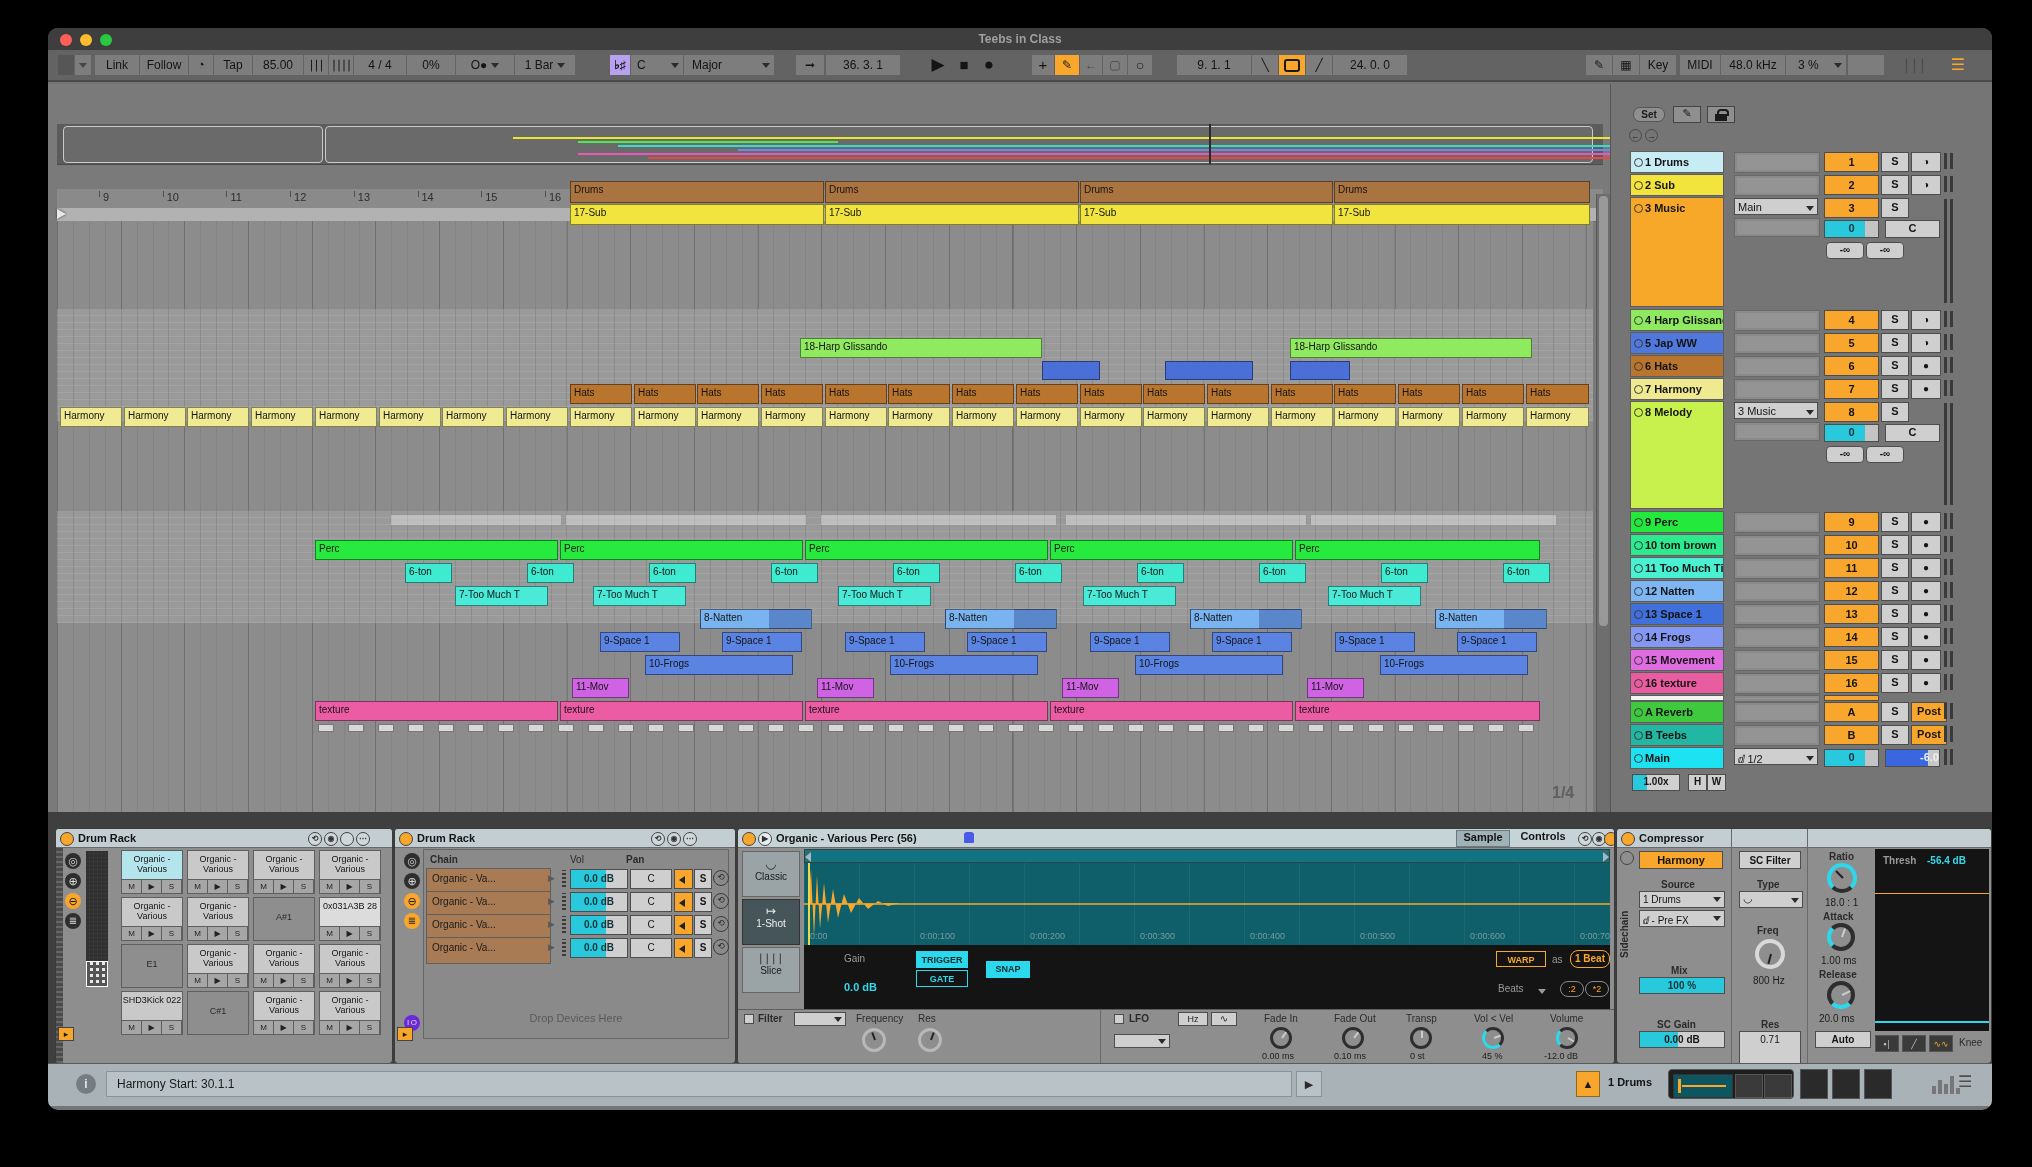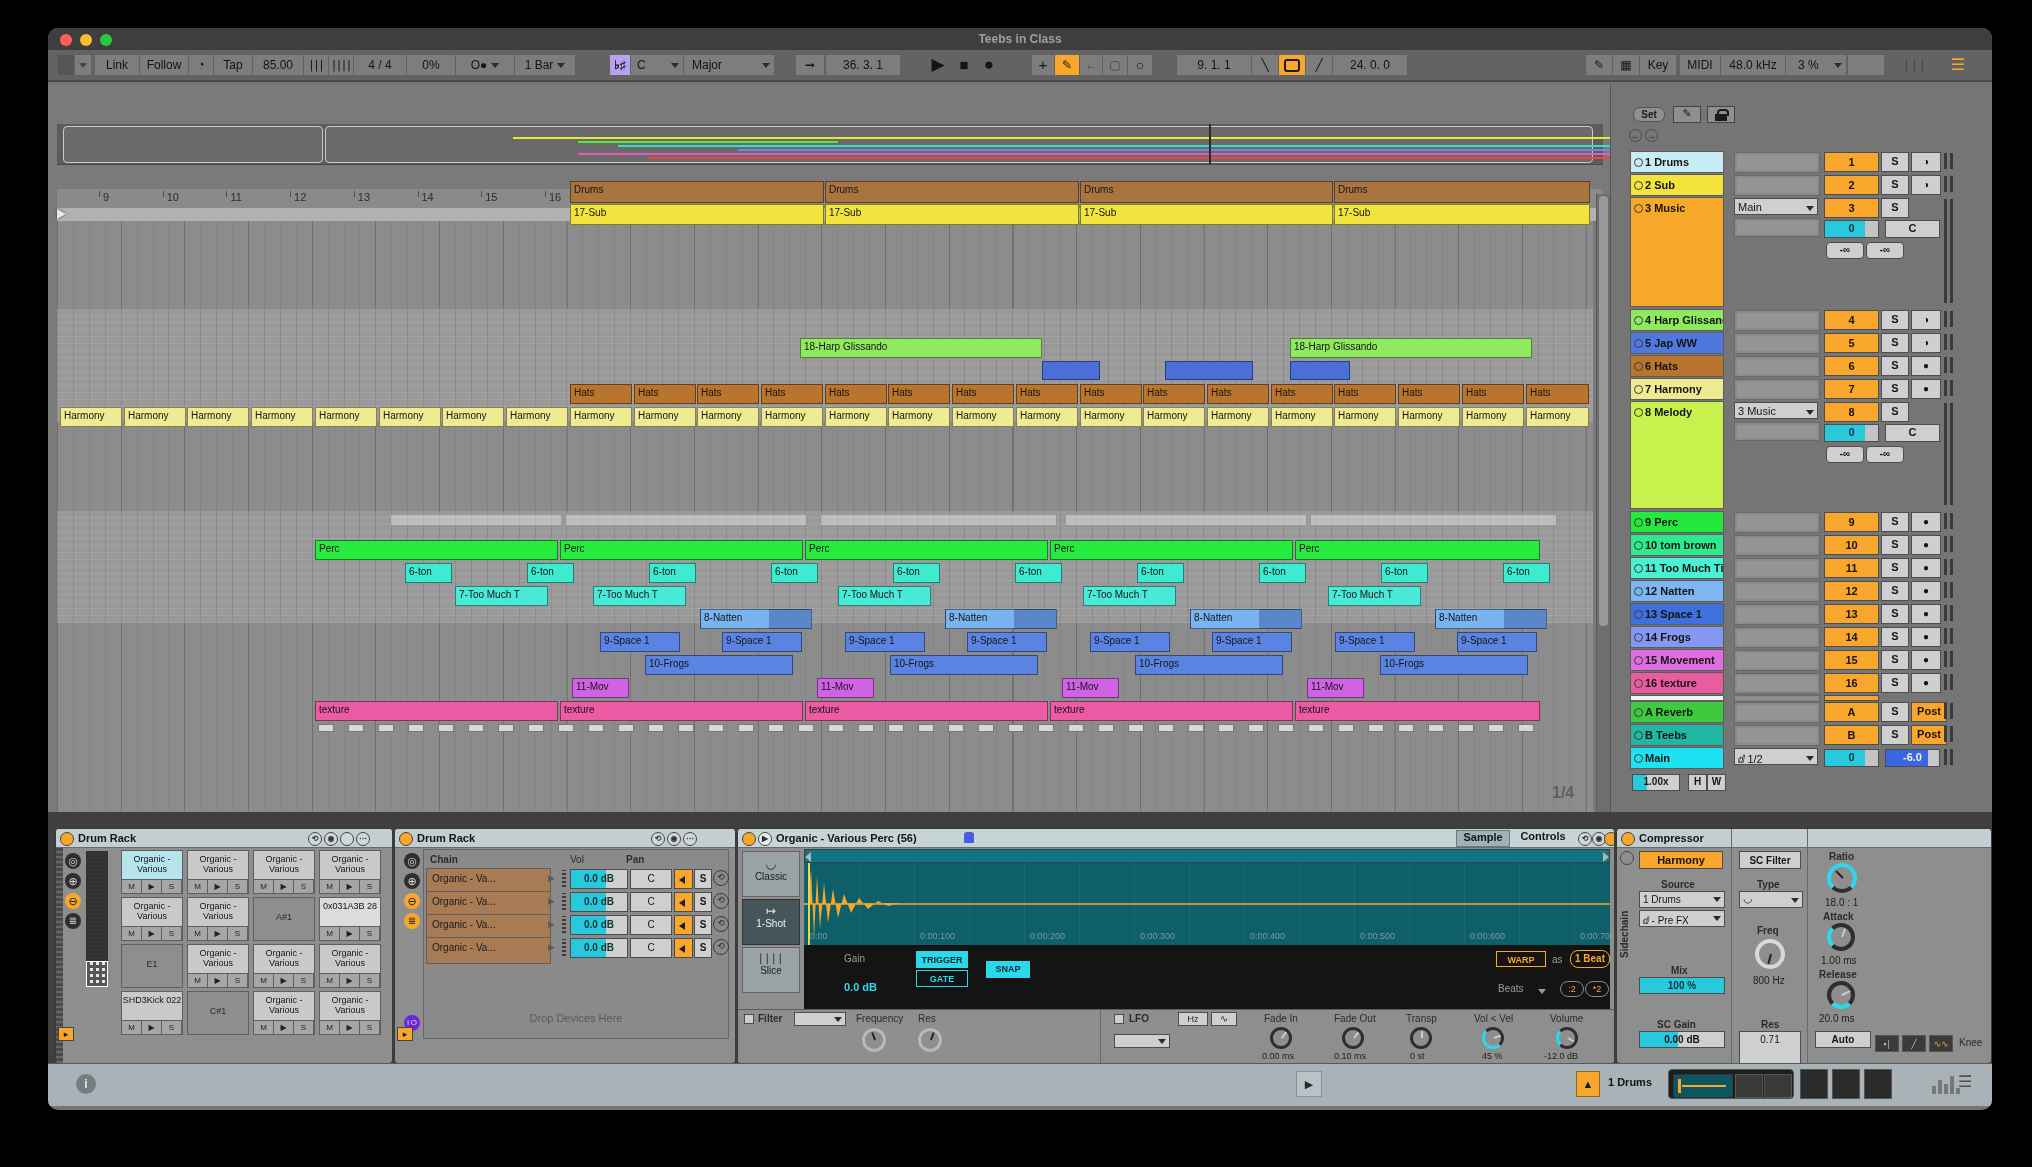--- a/index.html
+++ b/index.html
@@ -719,30 +719,37 @@
       <span class="knob" style="left:210px;top:94px;width:28px;height:28px;border:4px solid #2e2e2e;border-left-color:#2bd8ec">
           <i class="ptr" style="background:#ccc;transform:rotate(200deg)"></i>
         </span>
       <span class="smval" style="left:204px;top:126px;font-size:10px">1.00 ms</span>
       <span class="smlab" style="left:202px;top:140px;font-weight:bold">Release</span>
       <span class="knob" style="left:210px;top:152px;width:28px;height:28px;border:4px solid #2e2e2e;border-bottom-color:#2bd8ec">
           <i class="ptr" style="background:#ccc;transform:rotate(245deg)"></i>
         </span>
       <span class="smval" style="left:202px;top:184px;font-size:10px">20.0 ms</span>
       <div class="abs" style="left:198px;top:202px;width:56px;height:17px;background:#cfcfcf;border:1px solid #4d4d4d;font-size:10px;font-weight:bold;text-align:center;line-height:16px;color:#141414">Auto</div>
+      <div class="abs blkbox" style="left:258px;top:20px;width:114px;height:182px">
+        <span class="smlab" style="left:8px;top:6px;color:#9a9a9a;font-weight:bold">Thresh</span>
+        <span class="smlab cyantxt" style="left:52px;top:6px;font-weight:bold">-56.4 dB</span>
+        <div style="position:absolute;left:0;top:44px;width:100%;height:1px;background:#f8a72c"></div>
+        <div style="position:absolute;left:0;top:172px;width:100%;height:2px;background:#2bd8ec"></div>
+      </div>
       <div class="abs" style="left:258px;top:206px;width:114px;height:20px">
         <span class="abs" style="left:0;top:0;width:24px;height:17px;background:#3a3a3a;border:1px solid #555;color:#bbb;font-size:9px;text-align:center;line-height:16px">▪∣</span>
         <span class="abs" style="left:27px;top:0;width:24px;height:17px;background:#3a3a3a;border:1px solid #555;color:#bbb;font-size:9px;text-align:center;line-height:16px">╱</span>
         <span class="abs" style="left:54px;top:0;width:24px;height:17px;background:#3a3a3a;border:1px solid #555;color:#f8a72c;font-size:9px;text-align:center;line-height:16px">∿∿</span>
         <span class="smlab" style="left:84px;top:2px;width:28px;overflow:hidden;white-space:nowrap">Knee</span>
       </div>
     </div>
 
     <div class="statusbar">
       <div class="abs" style="left:28px;top:10px;width:20px;height:20px;border-radius:50%;background:#747e82;color:#e8e8e8;font-size:12px;font-weight:bold;text-align:center;line-height:20px">i</div>
+      <div class="abs" style="left:58px;top:7px;width:1186px;height:26px;background:#b9c3c7;border:1px solid #8a9498;font-size:12px;color:#1a1a1a;line-height:25px;padding-left:10px">Harmony  Start: 30.1.1</div>
       <div class="abs" style="left:1248px;top:7px;width:26px;height:26px;background:#b9c3c7;border:1px solid #8a9498;text-align:center;line-height:25px;font-size:11px;color:#2a2a2a">▶</div>
       <div class="abs" style="left:1528px;top:7px;width:24px;height:26px;background:#f8a72c;border:1px solid #8a6a20;text-align:center;line-height:24px;font-size:11px;color:#1a1a1a">▲</div>
       <div class="abs" style="left:1560px;top:12px;font-size:11px;font-weight:bold;color:#141414">1 Drums</div>
       <div class="abs" style="left:1620px;top:5px;width:126px;height:30px;background:#1e1e1e;border:1px solid #555;border-radius:4px">
         <div style="position:absolute;left:4px;top:4px;width:58px;height:22px;background:#0d5560;border:1px solid #333">
           <div style="position:absolute;left:4px;top:4px;width:3px;height:14px;background:#f8a72c"></div>
           <div style="position:absolute;left:8px;top:10px;width:44px;height:2px;background:#f8a72c"></div>
         </div>
         <div style="position:absolute;left:66px;top:4px;width:26px;height:22px;background:#3a3a3a;border:1px solid #555"></div>
         <div style="position:absolute;left:95px;top:4px;width:26px;height:22px;background:#3a3a3a;border:1px solid #555"></div>
@@ -928,21 +935,21 @@
       <div class="numbox" style="position: absolute; top: 697px; height: 18px; line-height: 18px;">B</div>
       <div class="sbtn" style="position: absolute; left: 1833px; top: 697px; width: 26px; height: 18px; line-height: 17px;">S</div>
       <div class="postbtn" style="position: absolute; left: 1863px; top: 697px; width: 34px; height: 18px; line-height: 17px;">Post</div>
       <div class="meterbars" style="position: absolute; left: 1896px; top: 698px; height: 16px;">
         <i style="height: 16px;"></i>
         <i style="height: 16px;"></i>
       </div>
       <div class="tname" style="position: absolute; top: 719px; width: 94px; height: 22px; background: rgb(28, 226, 242);">Main</div>
       <div class="dropbox" style="position: absolute; top: 720px; height: 17px;">ⅆ 1/2<span class="dar" style="float: right; margin-top: 5px;"></span></div>
       <div class="panbox" style="position: absolute; left: 1776px; top: 721px; width: 53px; height: 16px; line-height: 15px;">0</div>
-      <div style="position: absolute; left: 1837px; top: 721px; width: 53px; height: 16px; line-height: 15px; background: linear-gradient(to right, rgb(58, 103, 224) 80%, rgb(200, 200, 200) 80%); border: 1px solid rgb(77, 77, 77); font-size: 11px; font-weight: bold; color: rgb(240, 240, 240); text-align: center;">-6.0</div>
+      <div style="position: absolute; left: 1837px; top: 721px; width: 53px; height: 16px; line-height: 15px; background: linear-gradient(to right, rgb(58, 103, 224) 80%, rgb(200, 200, 200) 80%); border: 1px solid rgb(77, 77, 77); font-size: 11px; font-weight: bold; color: rgb(240, 240, 240); text-align: right;">-6.0</div>
       <div class="meterbars" style="position: absolute; left: 1896px; top: 721px; height: 16px;">
         <i style="height: 16px;"></i>
         <i style="height: 16px;"></i>
       </div>
       <div style="position: absolute; left: 1584px; top: 746px; width: 46px; height: 15px; background: linear-gradient(to right, rgb(41, 201, 221) 30%, rgb(208, 208, 208) 30%); border: 1px solid rgb(77, 77, 77); font-size: 10px; font-weight: bold; text-align: center; line-height: 14px; color: rgb(20, 20, 20);">1.00x</div>
       <div class="sbtn" style="position: absolute; left: 1640px; top: 746px; width: 17px; height: 15px; line-height: 14px; font-size: 10px;">H</div>
       <div class="sbtn" style="position: absolute; left: 1659px; top: 746px; width: 17px; height: 15px; line-height: 14px; font-size: 10px;">W</div>
     </div>
 </div>
 

